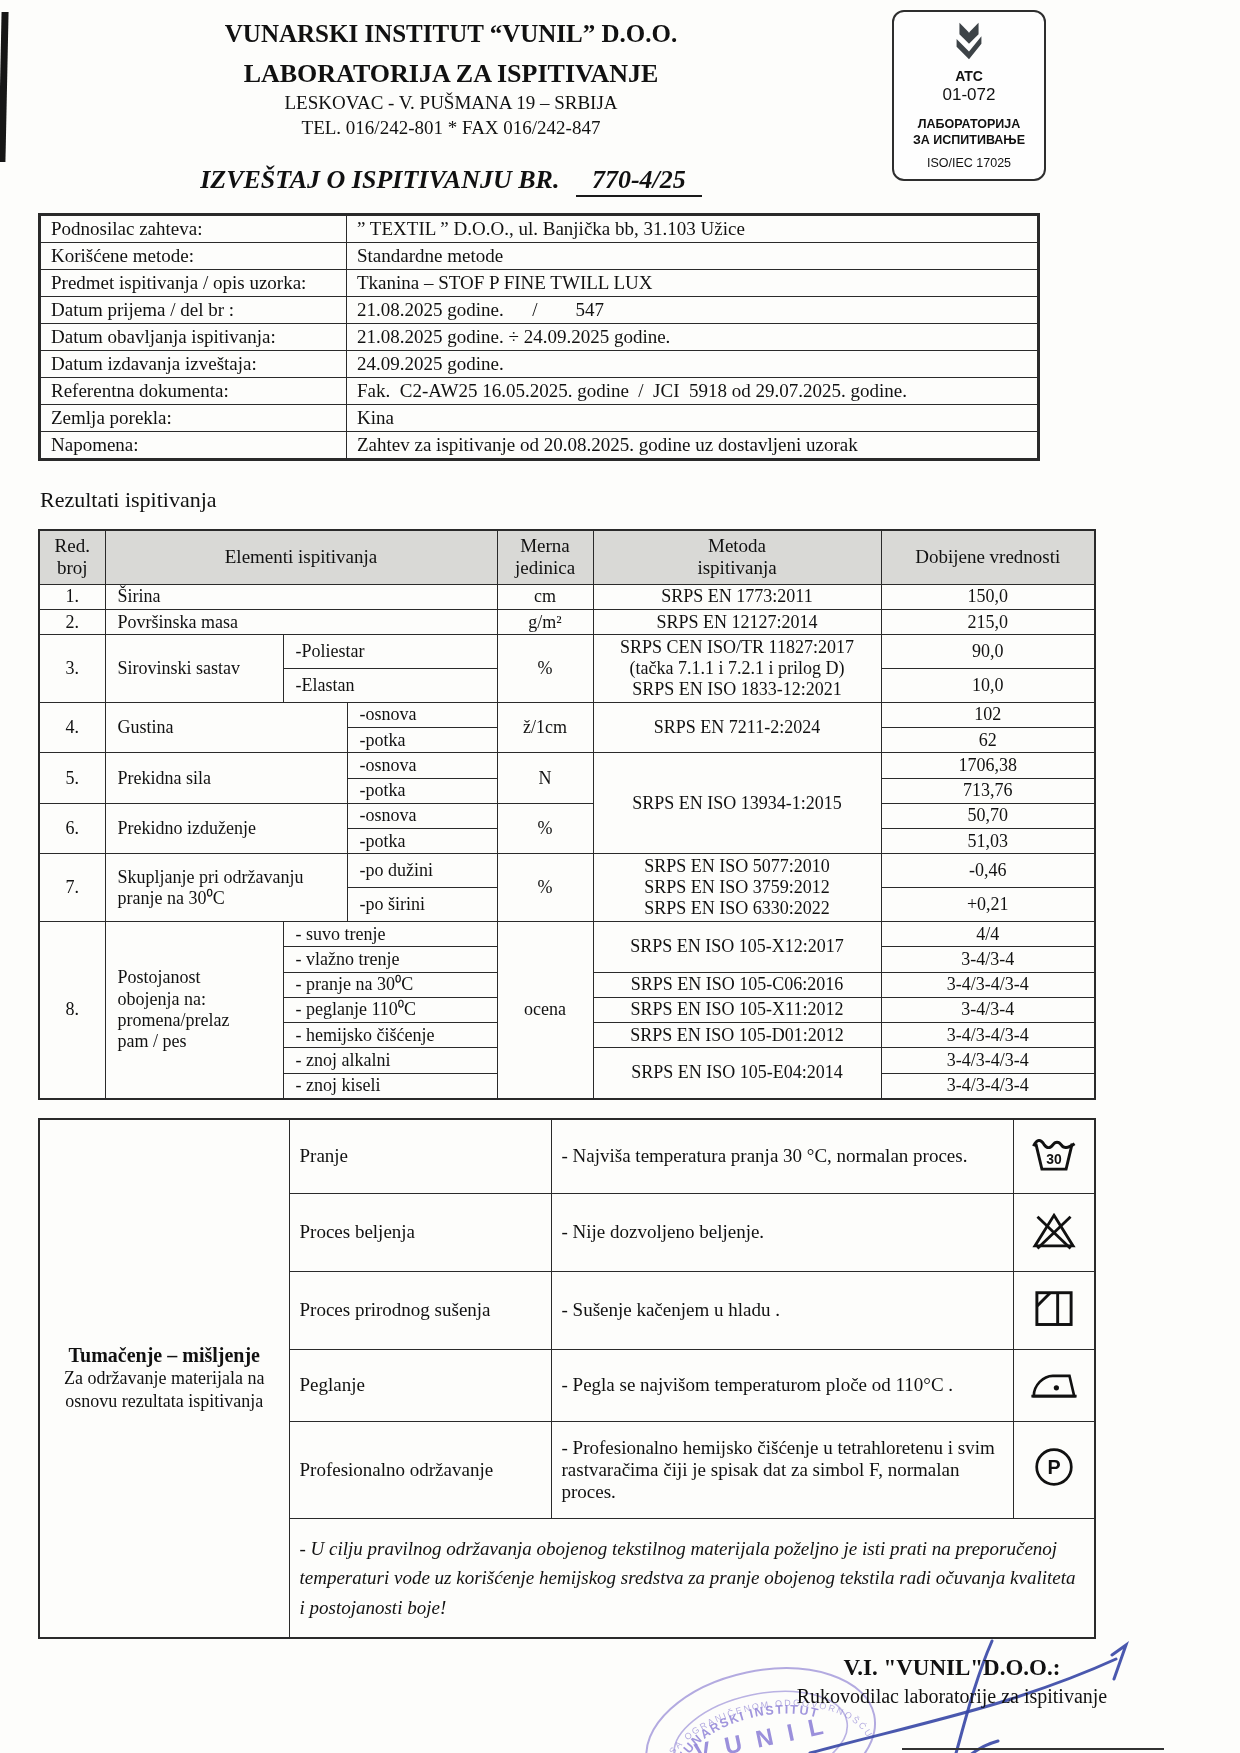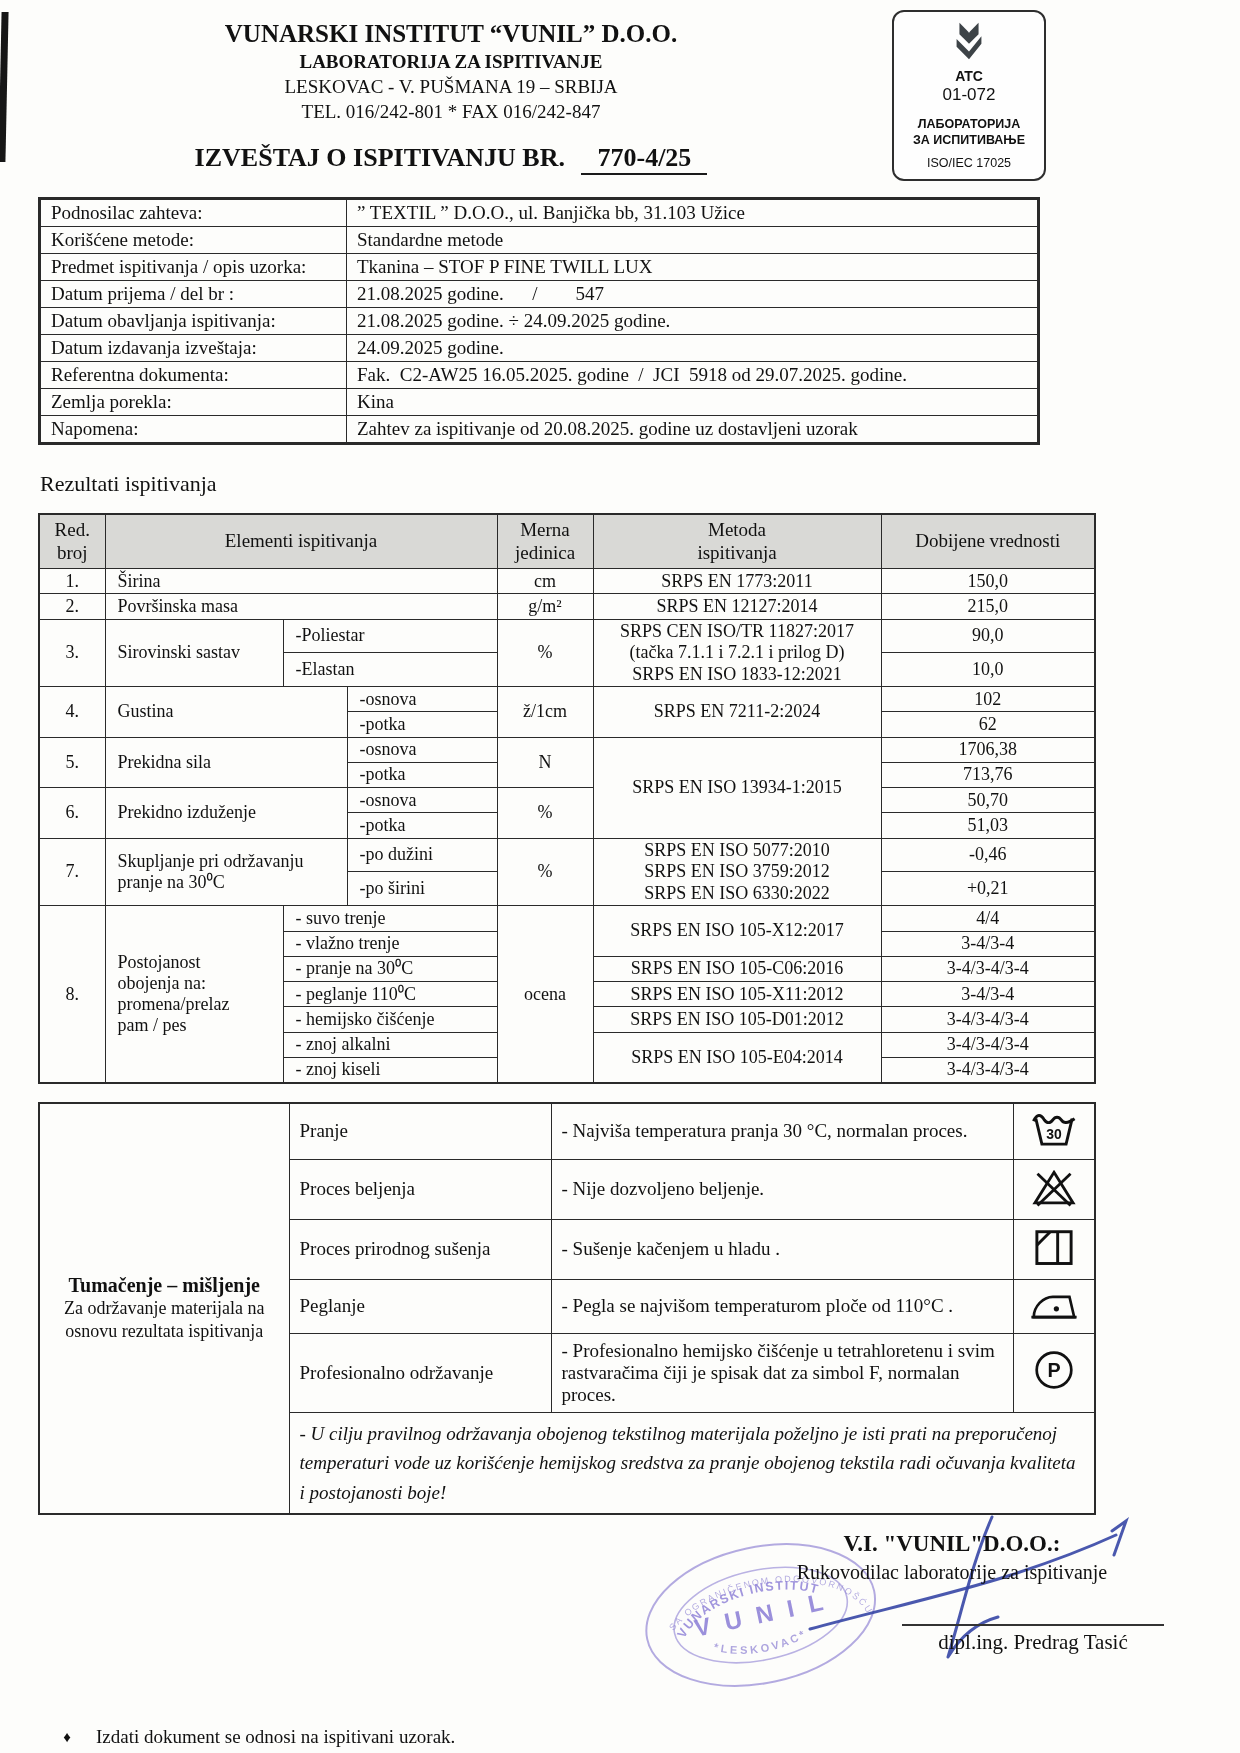--- a/index.html
+++ b/index.html
@@ -21,23 +21,23 @@
              color:#3c3c3c;margin-top:4px;letter-spacing:.4px;}
   .stripes{position:relative;display:inline-block;}
   .logo-brand{font-family:"Liberation Sans",sans-serif;font-weight:bold;font-style:italic;
               font-size:36px;letter-spacing:1px;color:#2c2c2c;line-height:1;}
   .stripes i{position:absolute;left:-4px;right:-4px;height:2px;background:#fdfdfb;}
   .stripes i.s1{top:34%;} .stripes i.s2{top:58%;}
   .logo-addr{font-family:"Liberation Sans",sans-serif;font-style:italic;font-size:10px;
              color:#555;margin-top:3px;}
   .center-col{flex:1;text-align:center;padding-top:10px;}
   .org-name{font-size:25px;font-weight:bold;}
-  .org-sub{font-size:19px;font-weight:bold;margin-top:3px;}
+  .org-sub{font-size:26px;font-weight:bold;margin-top:11px;}
   .org-addr,.org-tel{font-size:19px;margin-top:3px;}
-  .title-row{margin-top:20px;font-size:26px;font-weight:bold;}
+  .title-row{margin-top:26px;font-size:26px;font-weight:bold;font-style:italic;}
   .title-no{display:inline-block;border-bottom:2.5px solid #1a1a1a;padding:0 16px;margin-left:10px;}
   .badge-col{width:320px;display:flex;justify-content:flex-start;padding-left:28px;box-sizing:border-box;}
   .badge{width:142px;border:2px solid #2e2e2e;border-radius:12px;padding:8px 4px 9px;
          text-align:center;font-family:"Liberation Sans",sans-serif;background:#fefefe;}
   .badge-atc{font-size:14px;font-weight:bold;margin-top:2px;}
   .badge-code{font-size:17px;margin-top:1px;}
   .badge-lab{font-size:12.5px;font-weight:bold;margin-top:12px;line-height:1.25;}
   .badge-iso{font-size:12.5px;margin-top:8px;}
 
   
@@ -51,21 +51,21 @@
   
   table.res{border-collapse:collapse;border:2.5px solid #2a2a2a;width:1056px;table-layout:fixed;}
   table.res td{border:1.4px solid #2a2a2a;font-size:18px;padding:1.5px 6px;text-align:center;
                line-height:1.18;vertical-align:middle;}
   table.res td.l{text-align:left;padding-left:12px;}
   tr.hd td{background:#d9d9d6;font-size:19px;padding:4px 4px;}
   .m3{font-size:16.5px;}
 
   
   table.care{border-collapse:collapse;border:2.5px solid #2a2a2a;width:1056px;margin-top:18px;table-layout:fixed;}
-  table.care td{border:1.6px solid #2a2a2a;font-size:19px;padding:6px 10px;vertical-align:middle;}
+  table.care td{border:1.6px solid #2a2a2a;font-size:19px;padding:15px 10px;vertical-align:middle;}
   td.care-left{text-align:center;vertical-align:middle;}
   .care-title{font-weight:bold;font-size:20px;}
   .care-sub{font-size:18px;line-height:1.3;}
   td.icon-cell{text-align:center;padding:3px 2px;}
   td.note-cell{font-style:italic;font-size:18.5px;line-height:1.55;padding:10px 16px;}
 
   
   .sig{position:relative;height:205px;}
   .sig-right{position:absolute;right:12px;top:16px;width:440px;text-align:center;}
   .sig-company{font-size:23px;font-weight:bold;}

